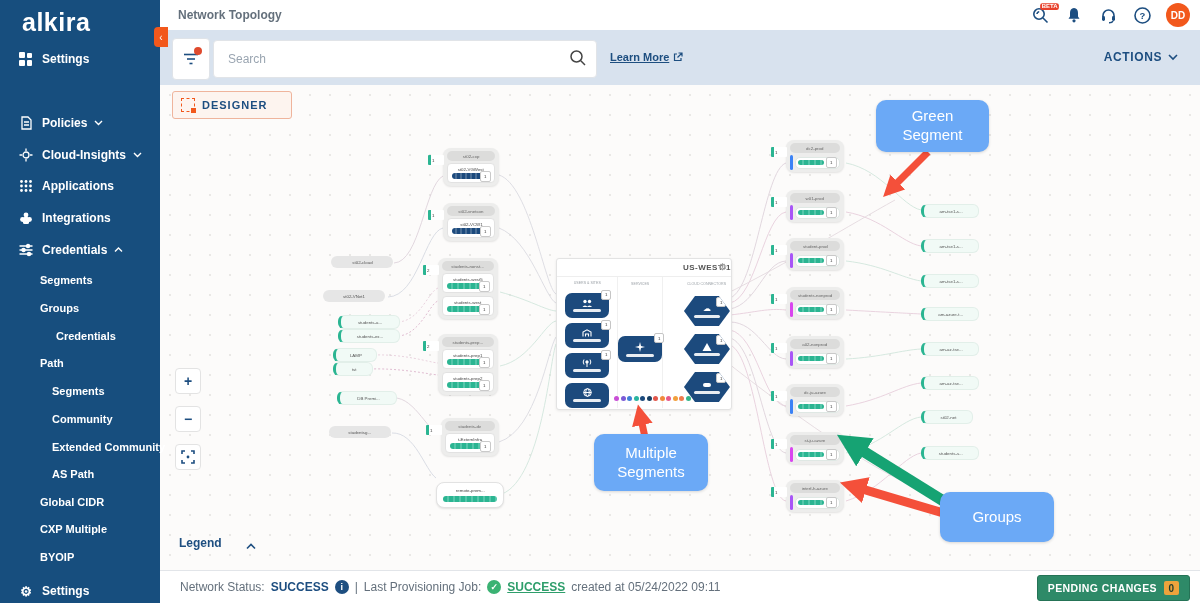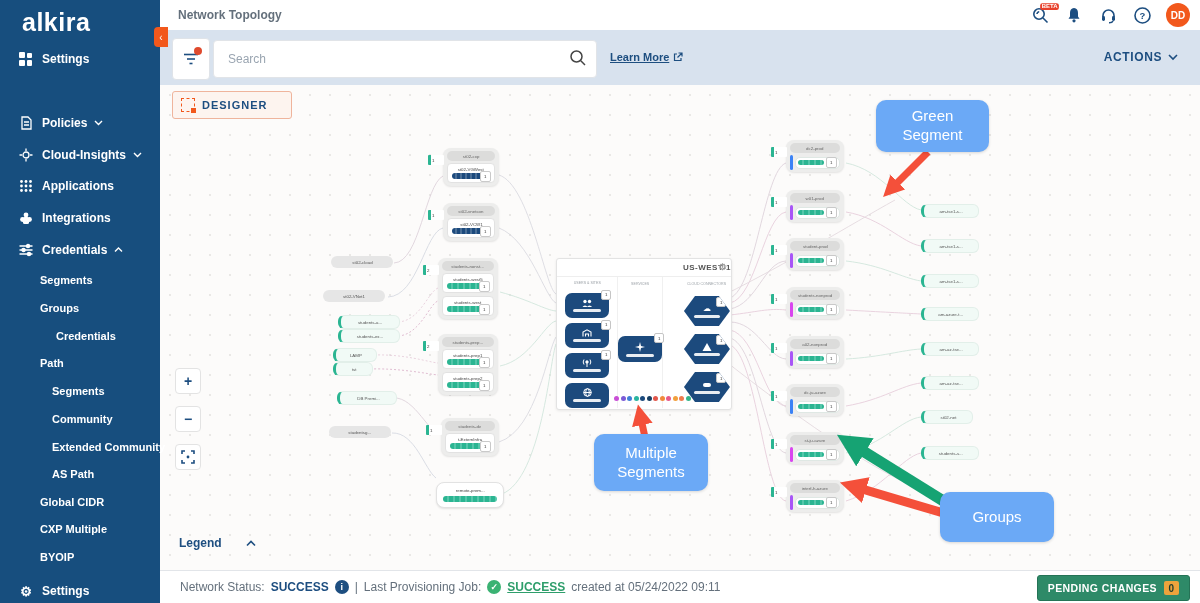--- a/index.html
+++ b/index.html
@@ -43,21 +43,21 @@
     background-image:radial-gradient(rgba(120,110,100,.14) 1px,transparent 1px);background-size:20px 20px;z-index:1;}
   .collapse-tab{position:absolute;left:154px;top:27px;width:14px;height:20px;background:#f2581c;border-radius:4px 0 0 4px;
     color:#fff;display:flex;align-items:center;justify-content:center;font-size:10px;z-index:40;cursor:pointer;}
   .designer{position:absolute;left:172px;top:91px;width:110px;height:26px;background:#fdf4ef;border:1px solid #efb49c;
     border-radius:3px;display:flex;align-items:center;gap:7px;padding-left:8px;cursor:pointer;z-index:5;}
   .designer-ico{position:relative;width:12px;height:12px;border:1px dashed #f2581c;}
   .designer-ico::after{content:"";position:absolute;right:-2px;bottom:-2px;width:5px;height:5px;background:#f2581c;}
   .designer-label{color:#1d4e80;font-size:11px;font-weight:700;letter-spacing:1px;}
   .zoombtn{position:absolute;left:175px;width:24px;height:24px;background:#fff;border:1px solid #e3e3e3;border-radius:4px;
     display:flex;align-items:center;justify-content:center;color:#1d4e80;font-size:14px;font-weight:700;cursor:pointer;z-index:5;}
-  .legend{position:absolute;left:179px;top:536px;display:flex;align-items:center;gap:24px;color:#1d4e80;
+  .legend{position:absolute;left:179px;top:536px;display:flex;align-items:flex-end;gap:24px;color:#1d4e80;
     font-size:12px;font-weight:700;cursor:pointer;z-index:5;}
   
   .statusbar{position:absolute;left:160px;top:570px;width:1040px;height:33px;background:#fff;border-top:1px solid #e2e5e9;z-index:20;}
   .status-line{position:absolute;left:20px;top:9px;display:flex;align-items:center;gap:6px;font-size:12px;color:#64707c;}
   .s-navy{color:#1d4e80;font-weight:700;}
   .s-green{color:#2e9e6b;font-weight:700;text-decoration:underline;}
   .circ{width:14px;height:14px;border-radius:50%;display:inline-flex;align-items:center;justify-content:center;
     color:#fff;font-size:9px;font-weight:700;}
   .circ.info{background:#1d4e80;}
   .circ.ok{background:#3bb273;}

